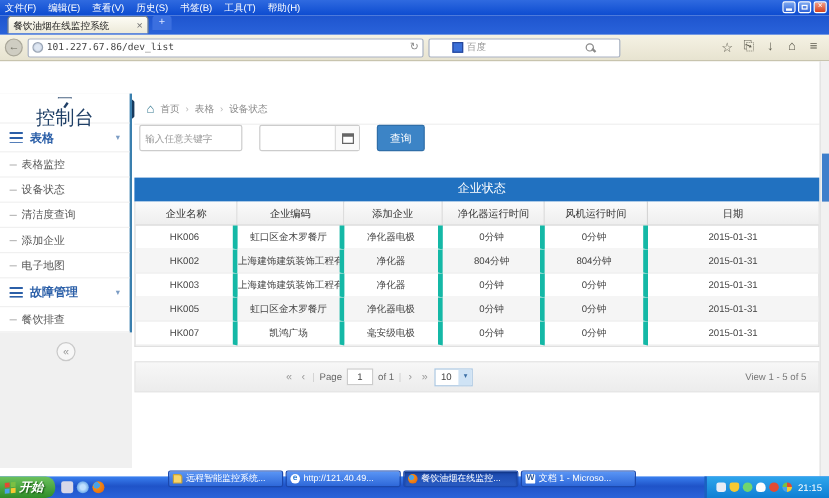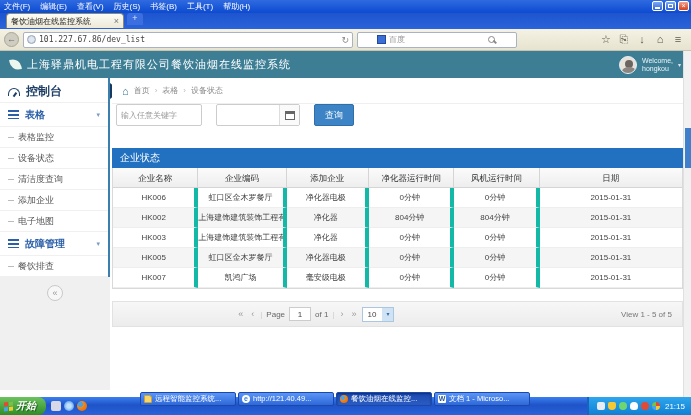--- a/index.html
+++ b/index.html
@@ -68,21 +68,21 @@
   #welcome { font-size:7px; line-height:8px; color:#eaf3f7; }
   .caret { font-size:6px; color:#d7e7ee; }
 
   #page { position:absolute; left:0; top:78px; width:683px; height:312px; background:#fff; }
 
   
   #sidebar { position:absolute; left:0; top:0; width:110px; height:312px; background:#f0f0f0; }
   #sidemenu { background:#fff; border-right:2px solid #3a7fae; padding-top:3px; }
   .side-row { display:flex; align-items:center; height:22px; padding:0 8px; gap:6px;
     border-bottom:1px solid #f0f0f0; }
-  .side-row.console { color:#1f3f66; font-size:12px; font-weight:bold; }
+  .side-row.console { color:#1f3f66; font-size:16px; font-weight:normal;flex-direction:column; }
   .gauge { width:12px; height:8px; border:1.5px solid #1f3f66; border-bottom:none;
     border-radius:8px 8px 0 0; position:relative; }
   .gauge::after { content:""; position:absolute; left:5px; top:3px; width:1.5px; height:5px;
     background:#1f3f66; transform:rotate(35deg); }
   .side-section { height:24px; color:#2b5fa8; font-size:10px; font-weight:bold; }
   .bars { width:11px; height:9px;
     background:repeating-linear-gradient(180deg,#2b5fa8 0 2px,transparent 2px 4px); }
   .side-section .chev { margin-left:auto; color:#7b9cc4; font-size:7px; }
   .side-sub { height:21px; color:#555; font-size:9px; padding-left:18px; position:relative; }
   .side-sub::before { content:""; position:absolute; left:8px; top:10px; width:6px; height:1px; background:#bbb; }
@@ -104,21 +104,21 @@
   #kwinput::placeholder { color:#999; }
   #datebox { width:84px; height:22px; border:1px solid #ccc; border-radius:2px; background:#fff;
     display:flex; align-items:center; }
   #datebox .dateval { flex:1; }
   .calbtn { width:20px; height:20px; border-left:1px solid #ddd; background:#fafafa;
     display:flex; align-items:center; justify-content:center; }
   .cal { width:10px; height:9px; border:1px solid #666; border-top:3px solid #666; background:#fff; }
   #querybtn { width:40px; height:22px; background:#3c84c6; border:1px solid #2f6ea8; border-radius:2px;
     color:#fff; font-size:9px; text-align:center; line-height:20px; }
   #panelbar { height:20px; background:#2171c0; color:#fff; font-size:10px; line-height:20px;
-    padding-left:8px; }
+    padding-left:8px;text-align:center; }
   #grid { border:1px solid #d9d9d9; border-top:none; }
   .grow { display:grid; grid-template-columns:15% 15.5% 14.5% 15% 15% 25%; }
   .grow > div { height:20px; line-height:20px; text-align:center; font-size:8px;
     border-right:4px solid #14b8a6; white-space:nowrap; overflow:hidden; }
   .grow > div:last-child { border-right:none; }
   .ghead > div { background:linear-gradient(180deg,#fbfbfb,#eeeeee); color:#333; font-size:8.5px;
     border-bottom:1px solid #d5d5d5; border-right:1px solid #d5d5d5; }
   .gdata > div { color:#444; border-bottom:1px solid #eee; }
   .gdata.alt > div { background:#f5f5f5; }
   #pager { margin-top:12px; height:26px; background:linear-gradient(180deg,#f7f7f7,#ececec);
@@ -221,32 +221,20 @@
     </div>
     <div id="nav-icons">
       <span class="navico">☆</span>
       <span class="navico">⎘</span>
       <span class="navico">↓</span>
       <span class="navico">⌂</span>
       <span class="navico">≡</span>
     </div>
   </div>
 
-  <div id="appheader">
-    <span class="leaf"></span>
-    <span id="apptitle">上海驿鼎机电工程有限公司餐饮油烟在线监控系统</span>
-    <div id="userbox">
-      <div id="avatar"></div>
-      <div id="welcome">
-        <div>Welcome,</div>
-        <div>hongkou</div>
-      </div>
-      <span class="caret">▾</span>
-    </div>
-  </div>
 
   <div id="page">
 
     <div id="sidebar">
       <div id="sidemenu">
         <div class="side-row console">
           <span class="gauge"></span>
           <span>控制台</span>
         </div>
         <div class="side-row side-section">

